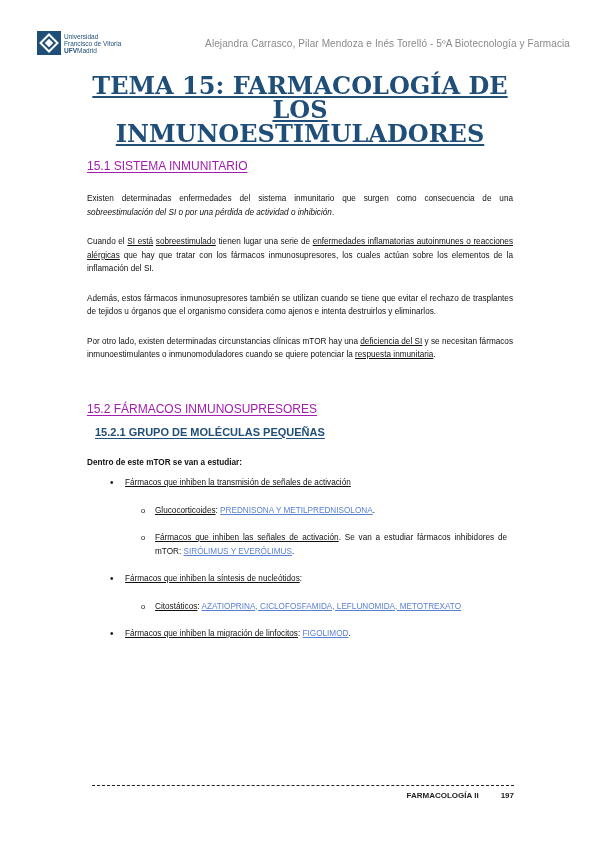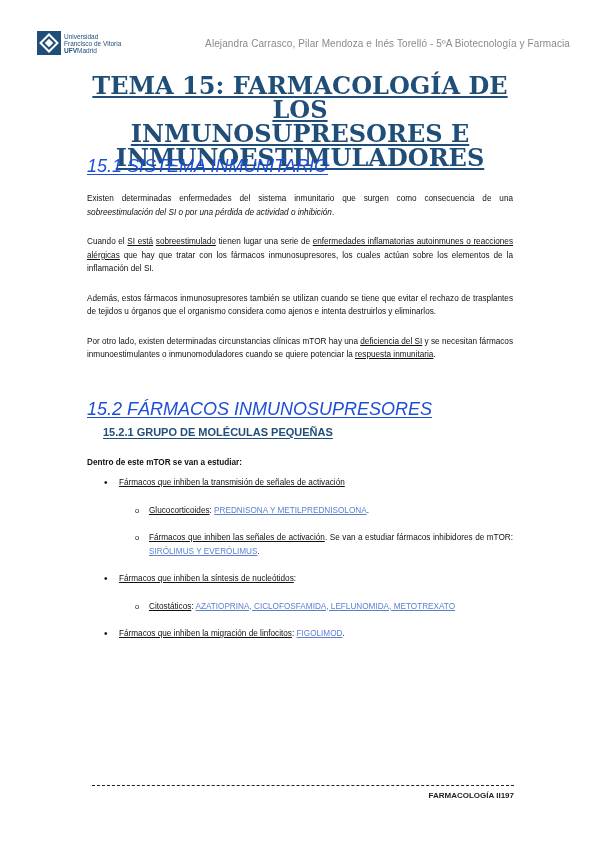--- a/index.html
+++ b/index.html
@@ -7,51 +7,50 @@
   .header-logo { position: absolute; left: 37px; top: 31px; display: flex; align-items: center; }
   .logo-mark { width: 24px; height: 24px; background: #1f4e79; position: relative; }
   .logo-mark::before { content: ""; position: absolute; left: 5px; top: 5px; width: 14px; height: 14px; border: 2px solid #fff; transform: rotate(45deg); box-sizing: border-box; }
   .logo-mark::after { content: ""; position: absolute; left: 9px; top: 9px; width: 6px; height: 6px; background: #fff; transform: rotate(45deg); }
   .logo-text { margin-left: 3px; font-size: 6.5px; line-height: 7px; color: #1f4e79; }
   .logo-text .b { font-weight: bold; }
   .header-authors { position: absolute; right: 30px; top: 38px; font-size: 10px; color: #8a8a8a; letter-spacing: 0.1px; }
   .title { position: absolute; left: 90px; width: 420px; top: 74px; text-align: center; font-family: "DejaVu Serif", serif; font-weight: bold; font-size: 24px; line-height: 24px; color: #1f4e79; }
   .title span { text-decoration: underline; text-decoration-thickness: 1.5px; text-underline-offset: 2px; display: block; }
   .content { position: absolute; left: 87px; width: 426px; top: 156px; font-size: 8.2px; line-height: 13.5px; }
-  .h1 { font-size: 18px; color: #1d4ed8; text-decoration: underline; text-underline-offset: 2px; margin: 0 0 6px 0; line-height: 20px; font-style: italic; }
-  .h2 { font-size: 11px; font-weight: bold; color: #1f4e79; text-decoration: underline; text-underline-offset: 2px; margin: 4px 0 8px 16px; line-height: 15px; }
+  .h1 { font-size: 12px; color: #a21caf; text-decoration: underline; text-underline-offset: 2px; margin: 0 0 6px 0; line-height: 20px; }
+  .h2 { font-size: 11px; font-weight: bold; color: #1f4e79; text-decoration: underline; text-underline-offset: 2px; margin: 4px 0 8px 8px; line-height: 15px; }
   p { margin: 16px 0 7px 0; text-align: justify; }
   .u { text-decoration: underline; }
   .ib { font-style: italic; }
   .lnk { color: #5b7fd1; text-decoration: underline; }
-  .list1 { list-style: none; padding: 0; margin: 0; }
+  .list1 { list-style: none; padding: 0; margin: 6px; }
   .li1 { position: relative; padding-left: 32px; margin: 0 0 14px 0; }
   .li1::before { content: "\2022"; position: absolute; left: 17px; top: 0; font-size: 10px; }
   .li2 { position: relative; padding-left: 62px; margin: 0 0 14px 0; }
   .li2::before { content: "o"; position: absolute; left: 48px; top: 0; font-size: 7.5px; }
   .footer-rule { position: absolute; left: 92px; width: 422px; top: 785px; border-top: 1px dashed #222; }
   .footer { position: absolute; right: 86px; top: 791px; font-size: 8px; font-weight: bold; color: #222; }
-  .footer .page { }
+  .footer .page { margin-left: 22px; }
 </style>
 </head>
 <body>
 
 <div class="header-logo">
   <div class="logo-mark"></div>
   <div class="logo-text">
     <div>Universidad</div>
     <div>Francisco de Vitoria</div>
     <div><span class="b">UFV</span><span>Madrid</span></div>
   </div>
 </div>
 <div class="header-authors">Alejandra Carrasco, Pilar Mendoza e Inés Torelló - 5ºA Biotecnología y Farmacia</div>
 
 <div class="title">
   <span>TEMA 15: FARMACOLOGÍA DE LOS</span>
-  <span>INMUNOSUPRESORES E</span>
   <span>INMUNOESTIMULADORES</span>
 </div>
 
 <div class="content">
   <div class="h1">15.1 SISTEMA INMUNITARIO</div>
   <p><span>Existen determinadas enfermedades del sistema inmunitario que surgen como consecuencia de una </span><span class="ib">sobreestimulación del SI o por una pérdida de actividad o inhibición</span><span>.</span></p>
   <p><span>Cuando el </span><span class="u">SI está</span><span> </span><span class="u">sobreestimulado</span><span> tienen lugar una serie de </span><span class="u">enfermedades inflamatorias autoinmunes o reacciones alérgicas</span><span> que hay que tratar con los fármacos inmunosupresores, los cuales actúan sobre los elementos de la inflamación del SI.</span></p>
   <p>Además, estos fármacos inmunosupresores también se utilizan cuando se tiene que evitar el rechazo de trasplantes de tejidos u órganos que el organismo considera como ajenos e intenta destruirlos y eliminarlos.</p>
   <p><span>Por otro lado, existen determinadas circunstancias clínicas mTOR hay una </span><span class="u">deficiencia del SI</span><span> y se necesitan fármacos inmunoestimulantes o inmunomoduladores cuando se quiere potenciar la </span><span class="u">respuesta inmunitaria</span><span>.</span></p>
 

